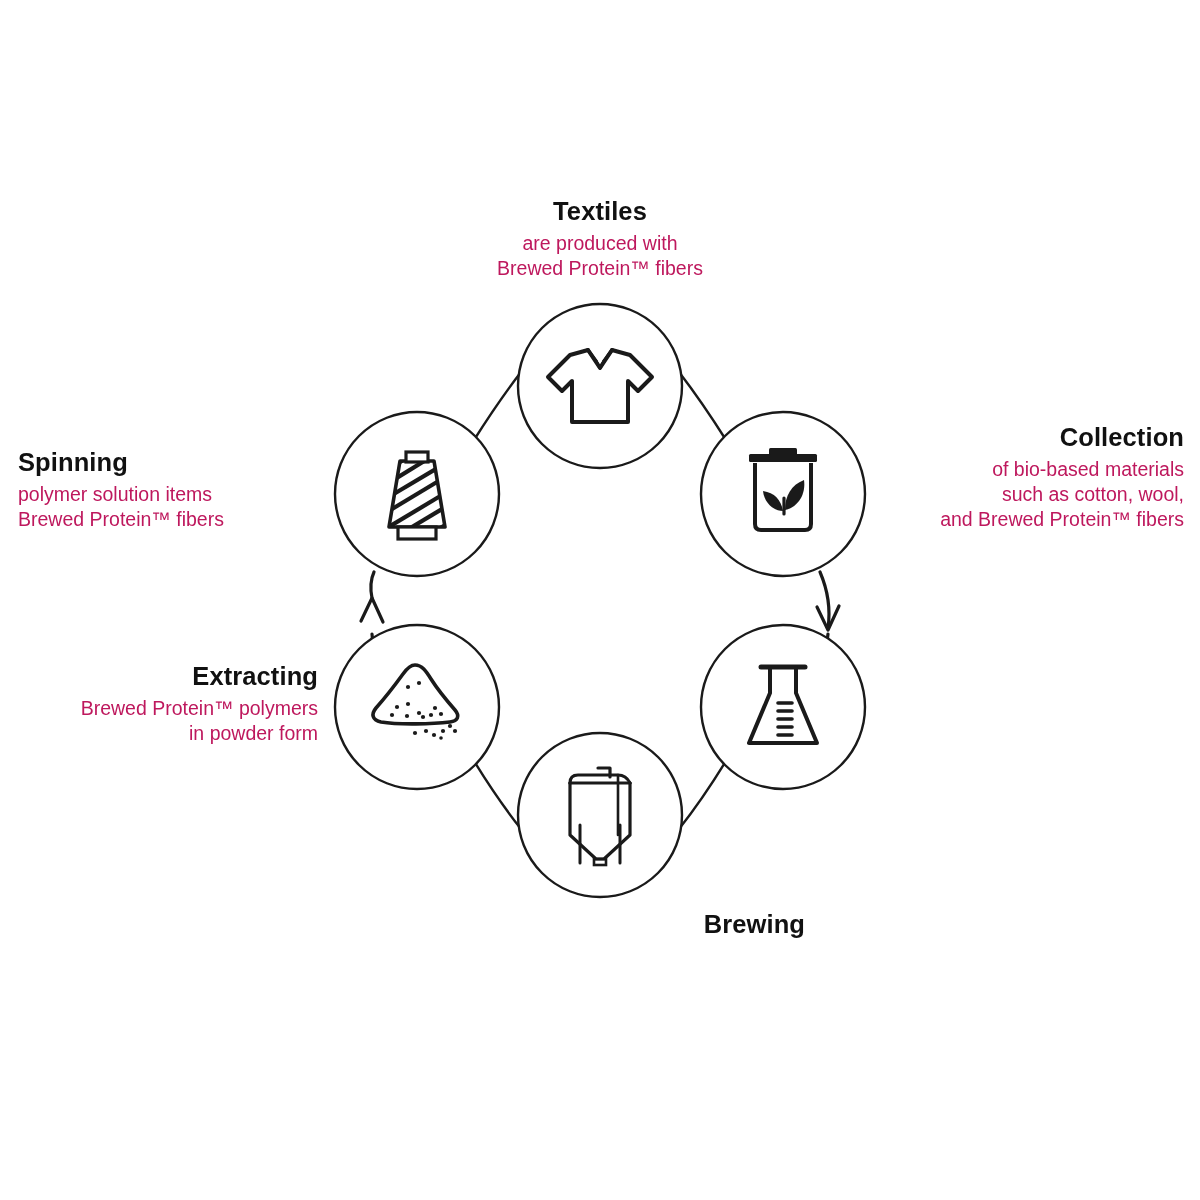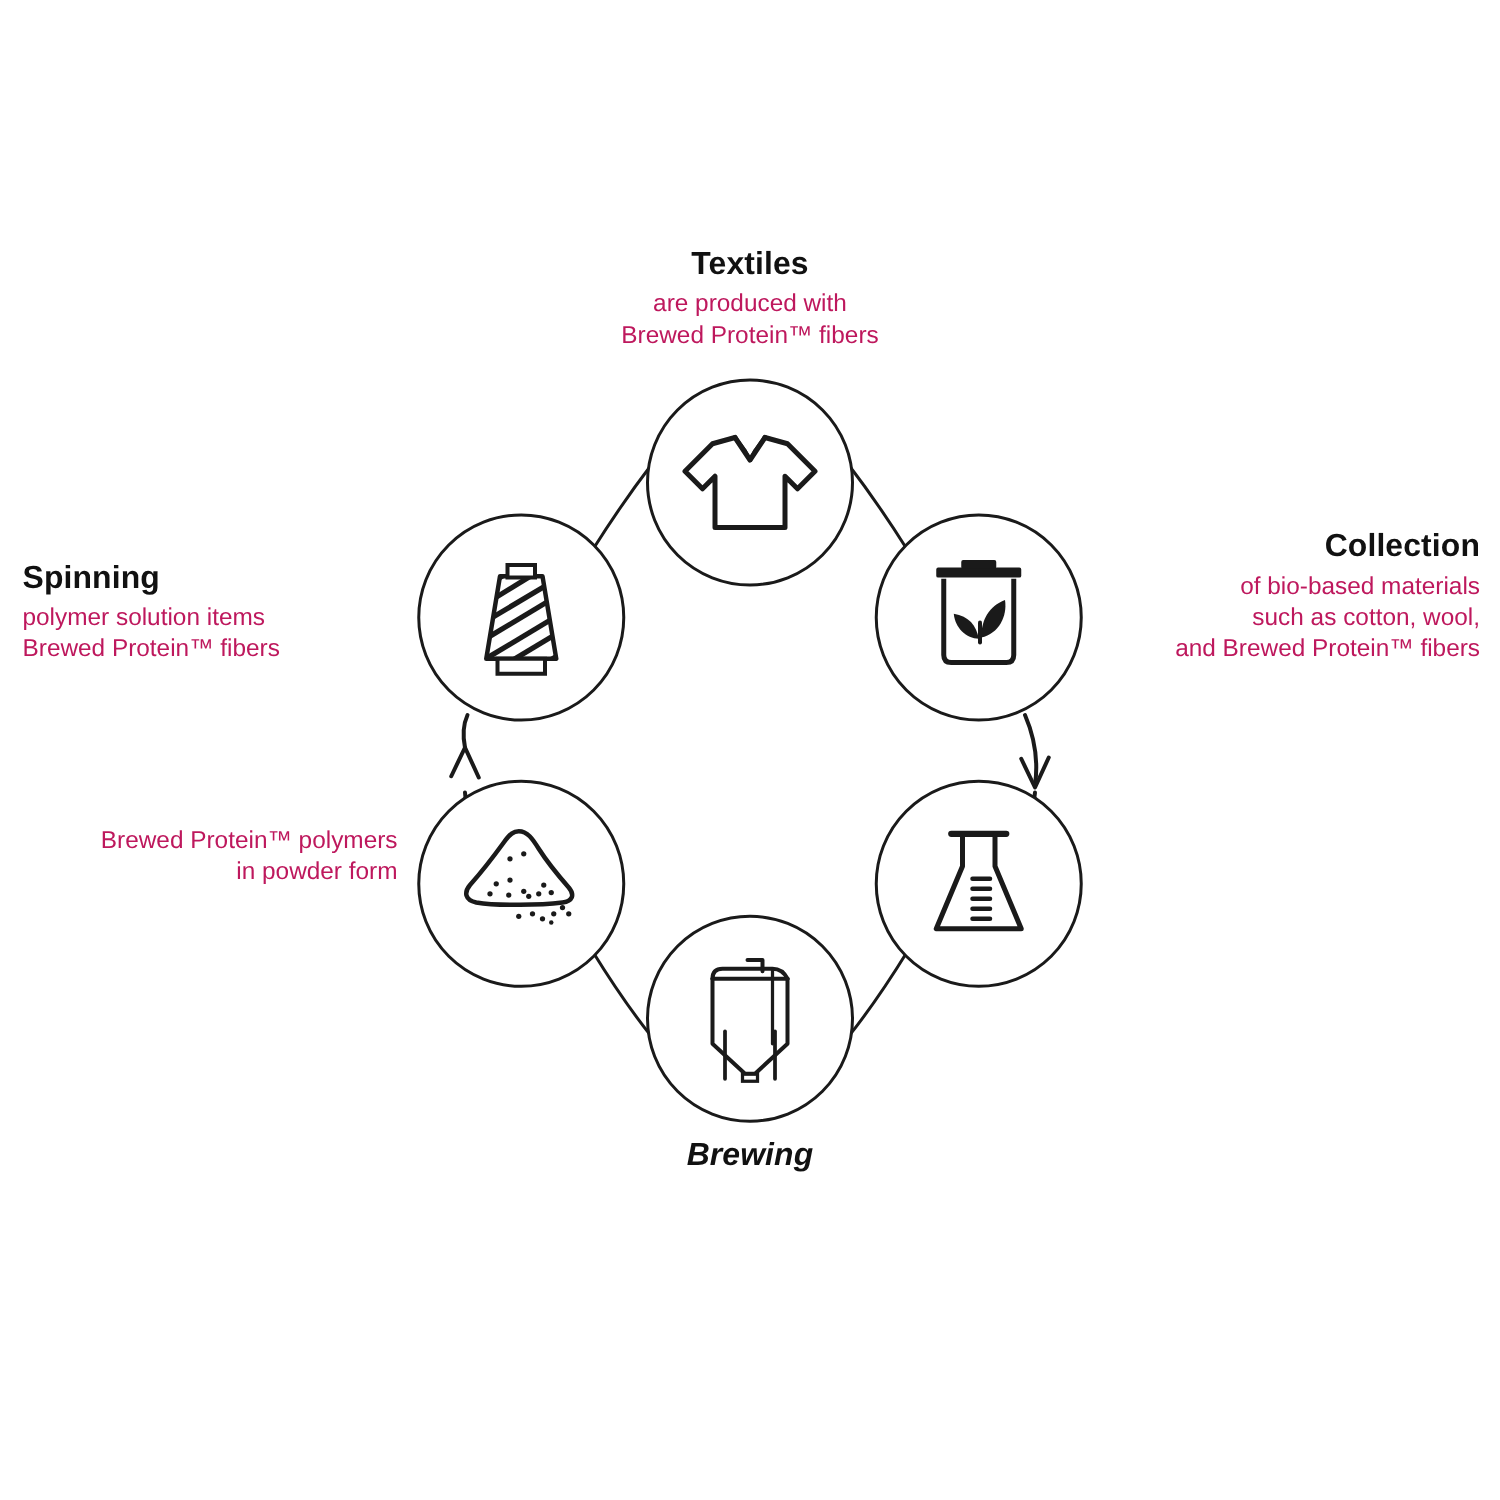--- a/index.html
+++ b/index.html
@@ -62,22 +62,21 @@
   .lbl-breaking {
     left: 884px;
     top: 650px;
     width: 300px;
     text-align: left;
   }
   .lbl-brewing {
     left: 395px;
     top: 908px;
     width: 410px;
-    text-align: center;
-    font-style: italic;
+    text-align: right;
   }
   .lbl-extracting {
     left: 18px;
     top: 660px;
     width: 300px;
     text-align: right;
   }
   .lbl-spinning {
     left: 18px;
     top: 446px;
@@ -224,20 +223,21 @@
 such as cotton, wool,
 and Brewed Protein™ fibers</span>
   </div>
 
 
   <div class="label lbl-brewing">
     <span class="title">Brewing</span>
   </div>
 
   <div class="label lbl-extracting">
+    <span class="title">Extracting</span>
     <span class="desc">Brewed Protein™ polymers
 in powder form</span>
   </div>
 
   <div class="label lbl-spinning">
     <span class="title">Spinning</span>
     <span class="desc">polymer solution items
 Brewed Protein™ fibers</span>
   </div>
 

